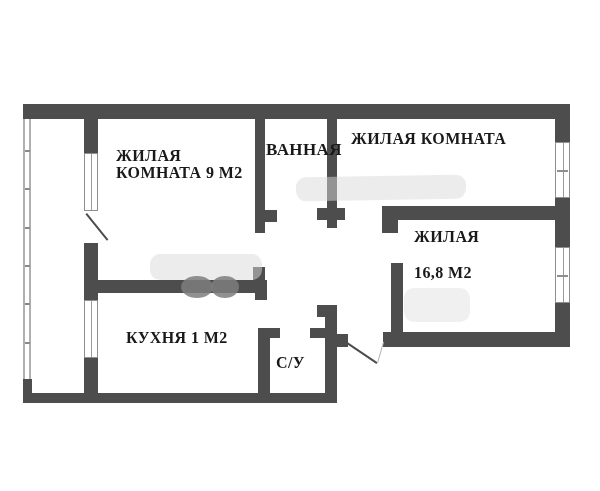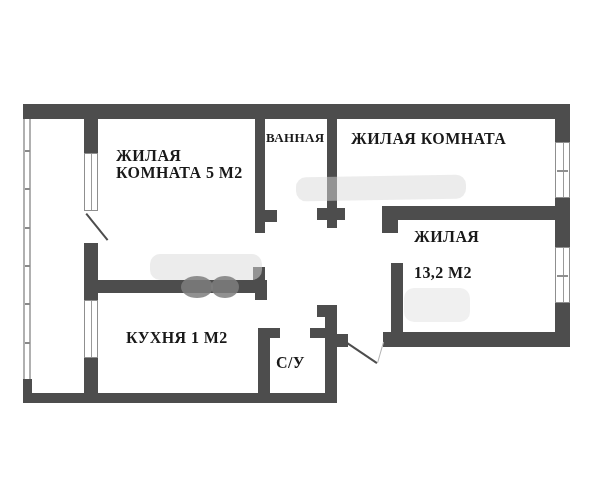--- a/index.html
+++ b/index.html
@@ -11,21 +11,21 @@
   .win{position:absolute;background:#ffffff;border:1px solid #8f8f8f;box-sizing:border-box;}
   .win .mid{position:absolute;left:50%;top:0;bottom:0;width:1px;background:#9a9a9a;}
   .win .tick{position:absolute;left:1px;right:1px;height:2px;background:#8f8f8f;}
   .lwin{position:absolute;background:#ffffff;border-left:2px solid #b0b0b0;border-right:2px solid #b0b0b0;box-sizing:border-box;}
   .lwin .tick{position:absolute;right:-1px;width:5px;height:2px;background:#8a8a8a;}
   .door{position:absolute;height:2px;background:#4d4d4d;transform-origin:0 0;}
   .arc{position:absolute;height:1px;background:#b5b5b5;transform-origin:0 0;}
   .lbl{position:absolute;color:#191919;font-weight:bold;letter-spacing:.4px;white-space:pre;}
   .lbl-16{font-size:16px;line-height:17px;}
   .lbl-13{font-size:16px;line-height:18px;}
-  .lbl-sm{font-size:13px;line-height:14px;}
+  .lbl-sm{font-size:17px;line-height:14px;margin-top:12px;}
   .wm-e{position:absolute;background:#7e7e7e;border-radius:50%;opacity:.85;}
   .wm-b{position:absolute;background:#dadada;border-radius:10px;opacity:.5;}
 </style>
 </head>
 <body>
 
 <div id="canvas">
 
   <div class="wall" style="left:23px;top:104px;width:547px;height:15px"></div>
   <div class="wall" style="left:555px;top:119px;width:15px;height:23px"></div>
@@ -89,25 +89,25 @@
 
   <div class="door" style="left:346px;top:341px;width:38px;transform:rotate(34deg)"></div>
   <div class="arc" style="left:377px;top:363px;width:22px;transform:rotate(-74deg)"></div>
 
   <div class="wm-b" style="left:296px;top:176px;width:170px;height:24px;transform:rotate(-1deg)"></div>
   <div class="wm-b" style="left:150px;top:254px;width:112px;height:26px"></div>
   <div class="wm-b" style="left:404px;top:288px;width:66px;height:34px;opacity:.4"></div>
   <div class="wm-e" style="left:181px;top:276px;width:32px;height:22px"></div>
   <div class="wm-e" style="left:211px;top:276px;width:28px;height:22px"></div>
 
-  <div class="lbl lbl-16" style="left:116px;top:147px"><span>ЖИЛАЯ</span><br><span>КОМНАТА 5 М2</span></div>
+  <div class="lbl lbl-16" style="left:116px;top:147px"><span>ЖИЛАЯ</span><br><span>КОМНАТА 9 М2</span></div>
 
   <div class="lbl lbl-sm" style="left:266px;top:131px">ВАННАЯ</div>
 
   <div class="lbl lbl-16" style="left:351px;top:130px">ЖИЛАЯ КОМНАТА</div>
 
-  <div class="lbl lbl-13" style="left:414px;top:228px"><span>ЖИЛАЯ</span><br><br><span>13,2 М2</span></div>
+  <div class="lbl lbl-13" style="left:414px;top:228px"><span>ЖИЛАЯ</span><br><br><span>16,8 М2</span></div>
 
   <div class="lbl lbl-16" style="left:126px;top:329px">КУХНЯ 1 М2</div>
 
   <div class="lbl lbl-16" style="left:276px;top:354px">С/У</div>
 
 </div>
 
 </body></html>

